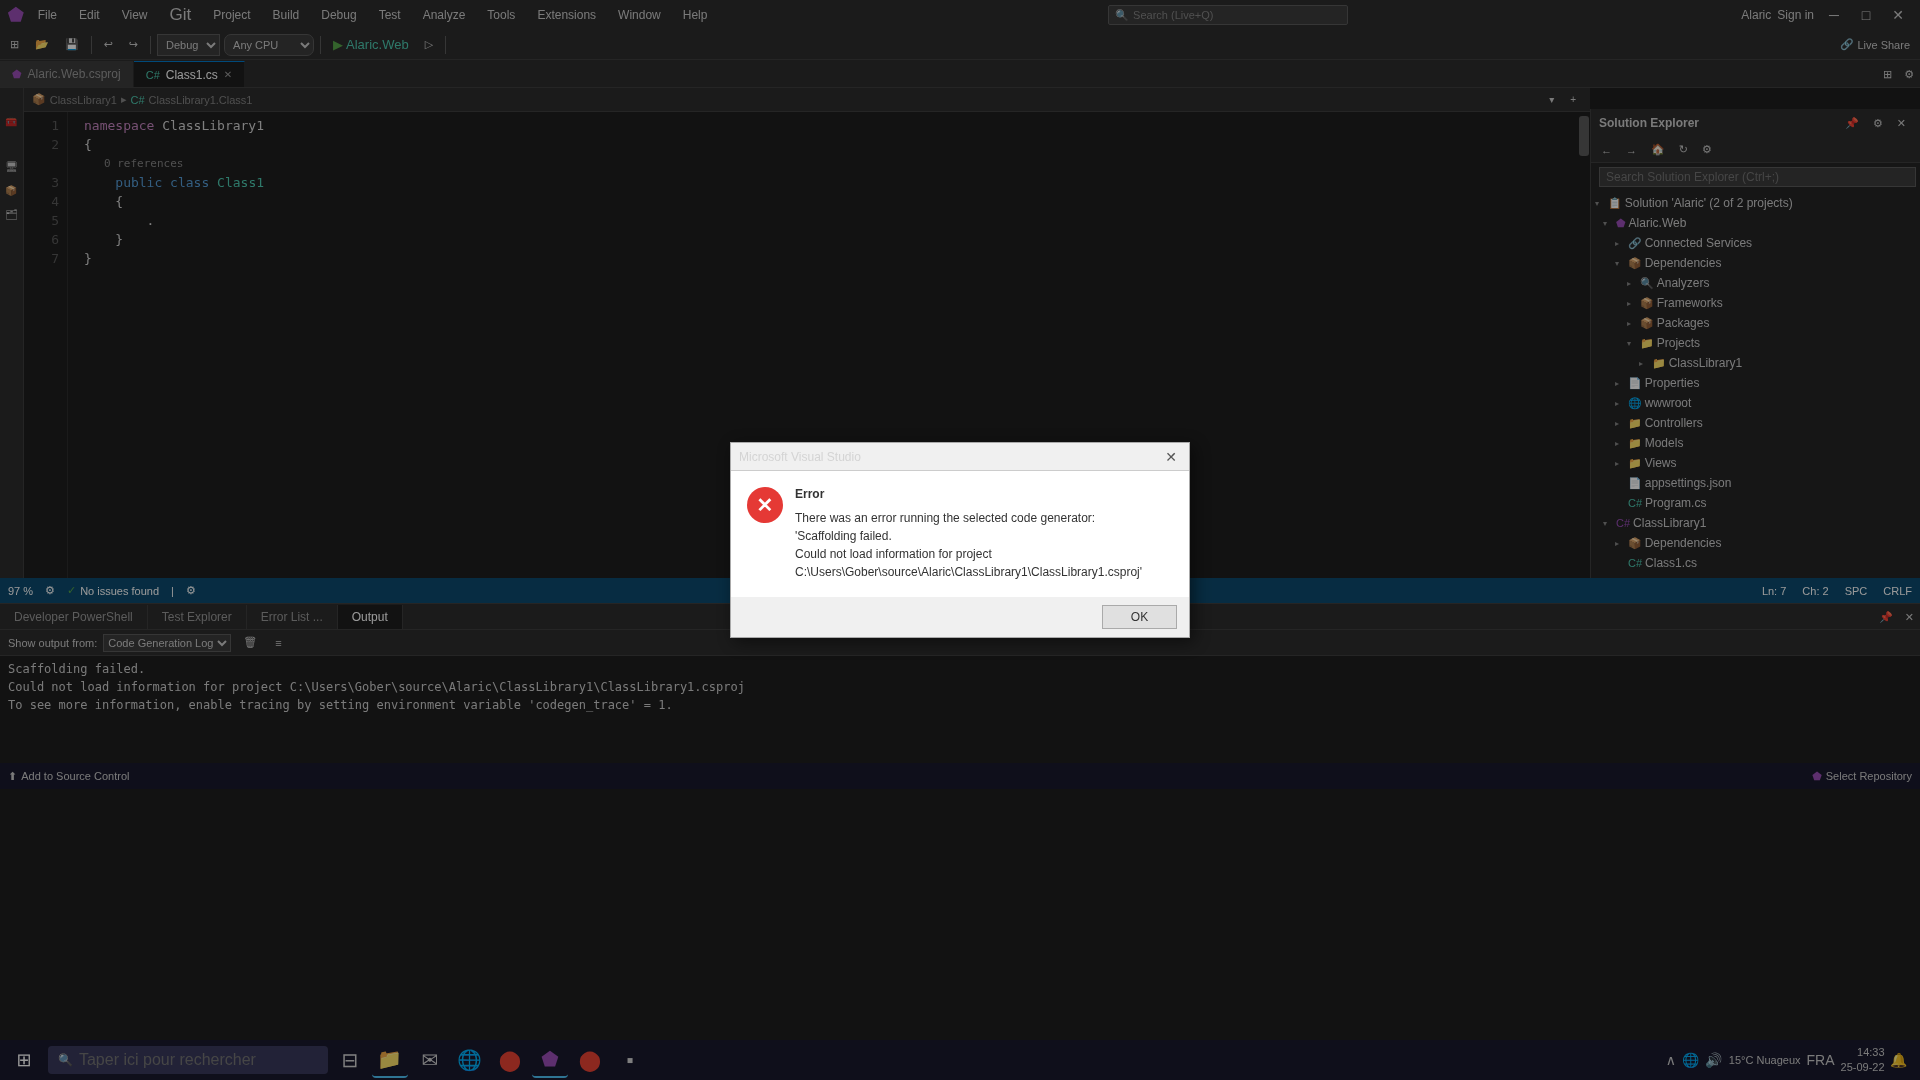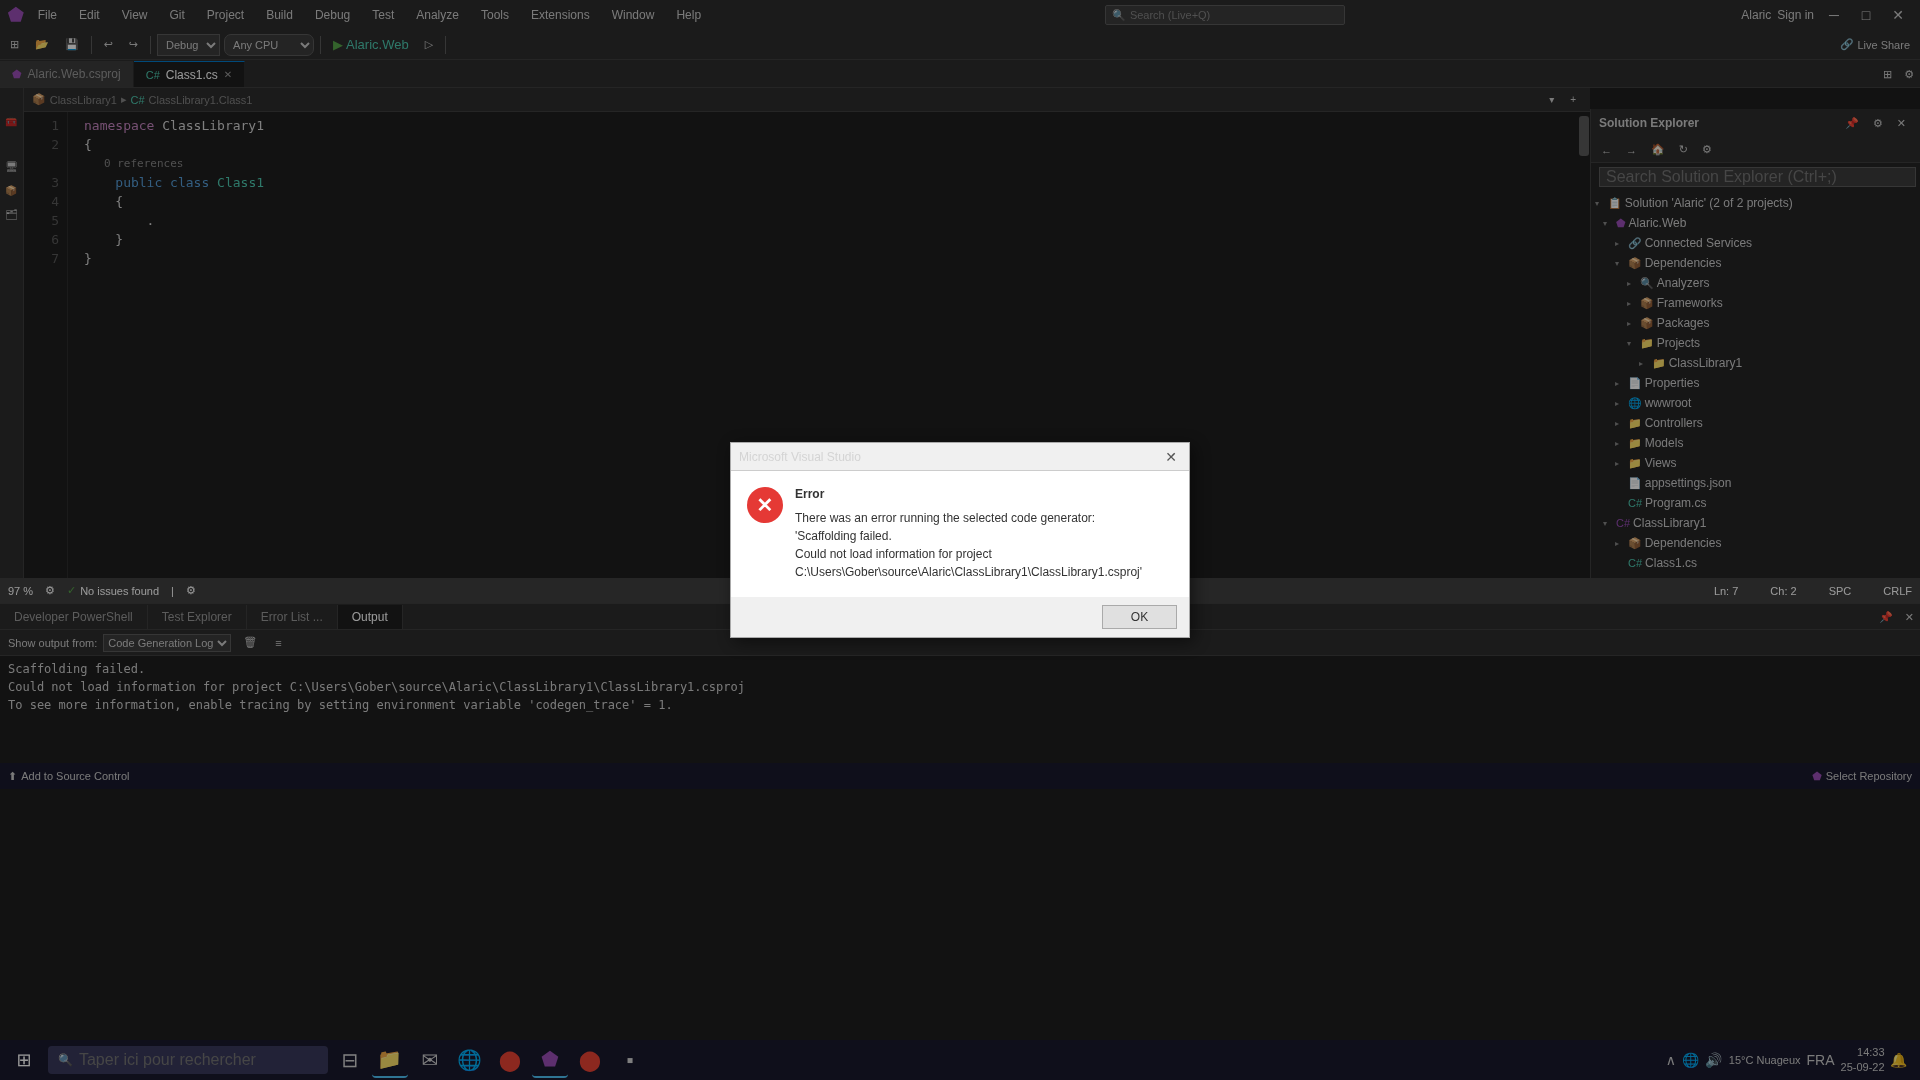--- a/index.html
+++ b/index.html
@@ -220,32 +220,32 @@
 
     
     #editor-scrollbar {
       width: 12px;
       background: #1e1e1e;
     }
 
     
     #status-bar {
       height: 25px;
-      background: #404040;
+      background: #0c4a6e;
       display: flex;
       align-items: center;
       padding: 0 8px;
       gap: 12px;
       font-size: 11px;
       color: #fff;
     }
     #status-bar .status-right {
       margin-left: auto;
       display: flex;
-      gap: 32px;
+      gap: 16px;
     }
 
     
     #output-panel {
       height: 160px;
       background: #1e1e1e;
       border-top: 1px solid #3f3f3f;
       display: flex;
       flex-direction: column;
     }
@@ -412,21 +412,21 @@
     }
   </style>
 </head>
 <body>
 
 <div id="title-bar">
   <span style="color:#9b4fb8;font-size:18px;font-weight:bold;">⬟</span>
   <span class="menu-item" style="font-size:12px">File</span>
   <span class="menu-item" style="font-size:12px">Edit</span>
   <span class="menu-item" style="font-size:12px">View</span>
-  <span class="menu-item" style="font-size:12px">Git</span>
+  <span class="menu-item" style="font-size:17px">Git</span>
   <span class="menu-item" style="font-size:12px">Project</span>
   <span class="menu-item" style="font-size:12px">Build</span>
   <span class="menu-item" style="font-size:12px">Debug</span>
   <span class="menu-item" style="font-size:12px">Test</span>
   <span class="menu-item" style="font-size:12px">Analyze</span>
   <span class="menu-item" style="font-size:12px">Tools</span>
   <span class="menu-item" style="font-size:12px">Extensions</span>
   <span class="menu-item" style="font-size:12px">Window</span>
   <span class="menu-item" style="font-size:12px">Help</span>
   <div style="flex:1;display:flex;align-items:center;justify-content:center;">
@@ -544,21 +544,21 @@
       </div>
     </div>
     <div id="se-toolbar">
       <button class="toolbar-btn" style="height:20px;">←</button>
       <button class="toolbar-btn" style="height:20px;">→</button>
       <button class="toolbar-btn" style="height:20px;">🏠</button>
       <button class="toolbar-btn" style="height:20px;">↻</button>
       <button class="toolbar-btn" style="height:20px;">⚙</button>
     </div>
     <div style="padding:2px 4px;">
-      <input id="se-search" style="background: rgb(60, 60, 60); border: 1px solid rgb(90, 90, 90); color: rgb(204, 204, 204); height: 20px; font-size: 16px; padding: 0px 6px; width: calc(100% - 4px); outline: none;" placeholder="Search Solution Explorer (Ctrl+;)">
+      <input id="se-search" style="background: rgb(60, 60, 60); border: 1px solid rgb(90, 90, 90); color: rgb(204, 204, 204); height: 20px; font-size: 12px; padding: 0px 6px; width: calc(100% - 4px); outline: none;" placeholder="Search Solution Explorer (Ctrl+;)">
     </div>
     <div id="se-tree">
 
       <div class="tree-item" style="padding-left:4px;">
         <span class="tree-arrow expanded"></span>
         <span style="font-size:11px;color:#c8c8c8;">📋</span>
         <span class="tree-label">Solution 'Alaric' (2 of 2 projects)</span>
       </div>
 
       <div class="tree-item indent1">

